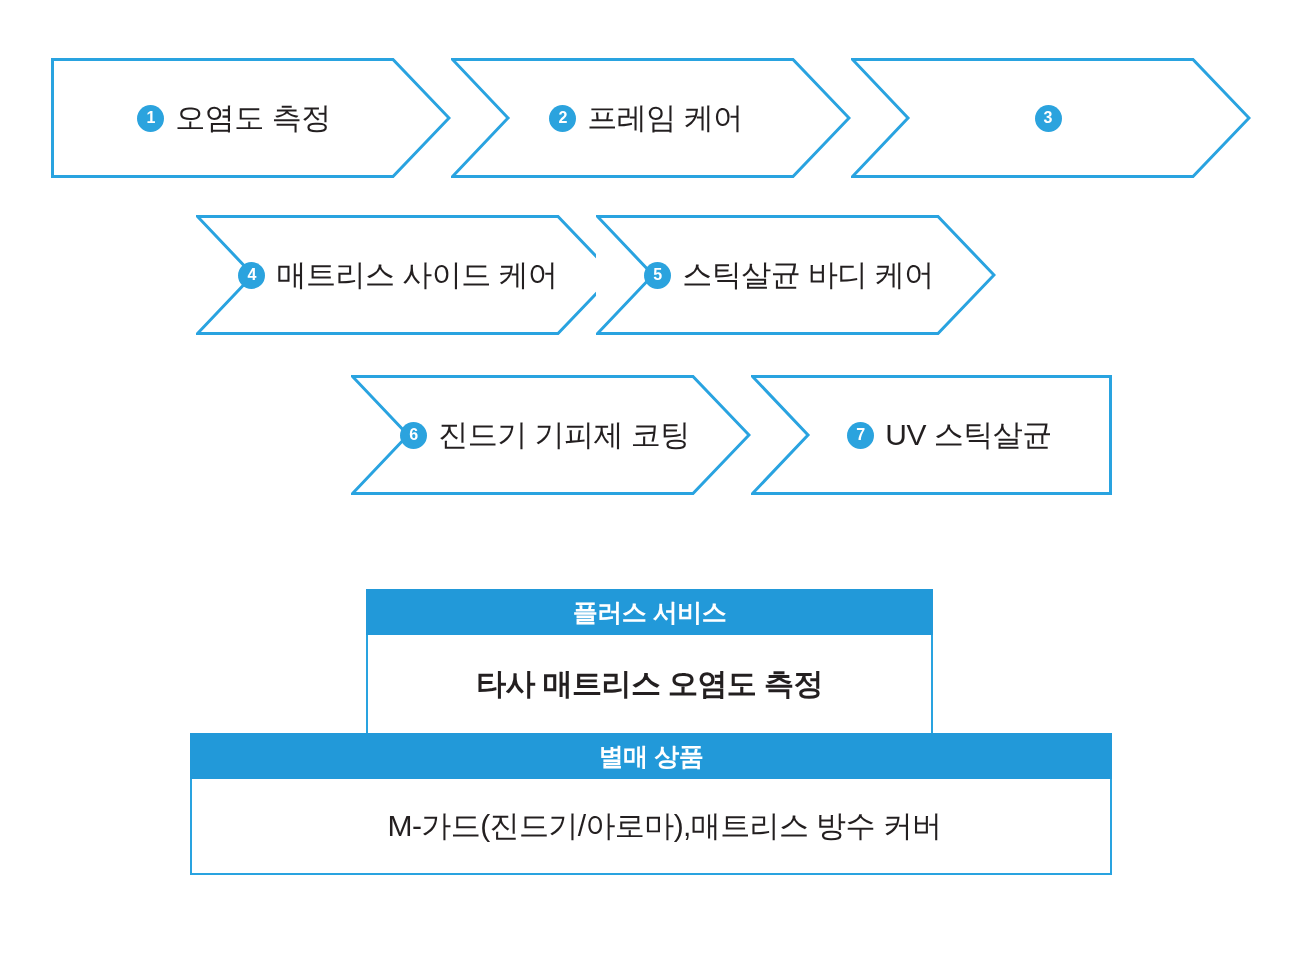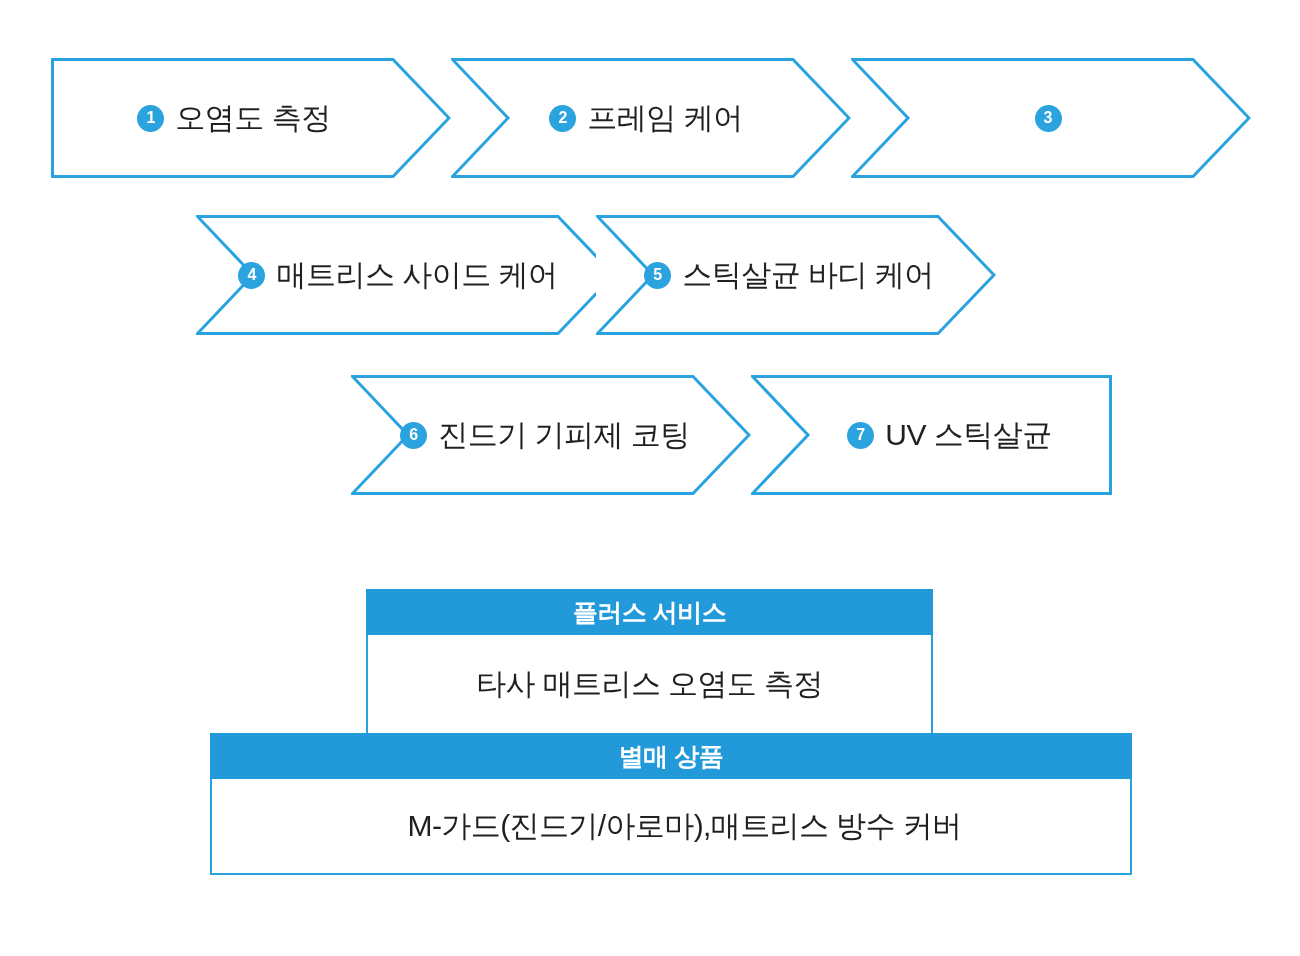--- a/index.html
+++ b/index.html
@@ -167,21 +167,21 @@
       <path d="M 1.5,1.5 L 359.5,1.5 L 359.5,118.5 L 1.5,118.5 L 57,60 Z" fill="#ffffff" stroke="#29a3e0" stroke-width="3" vector-effect="non-scaling-stroke"></path>
     </svg>
     <div class="step-inner" style="margin-left:36px;">
       <span class="badge">7</span>
       <span class="step-label">UV 스틱살균</span>
     </div>
   </div>
 
   <div class="tbl" style="left:366px; top:541px; width:567px; height:116px;margin-top:48px;">
     <div class="tbl-head" style="height:46px;">플러스 서비스</div>
-    <div class="tbl-body" style="height:100px;">타사 매트리스 오염도 측정</div>
+    <div class="tbl-body" style="height:100px;font-weight:bold;">타사 매트리스 오염도 측정</div>
   </div>
 
-  <div class="tbl" style="left:190px; top:733px; width:922px; height:131px;margin-left:20px;">
+  <div class="tbl" style="left:190px; top:733px; width:922px; height:131px;">
     <div class="tbl-head" style="height:46px;">별매 상품</div>
     <div class="tbl-body" style="height:96px;padding-left:27px;">M-가드(진드기/아로마),매트리스 방수 커버</div>
   </div>
 
 </div>
 
 </body></html>

